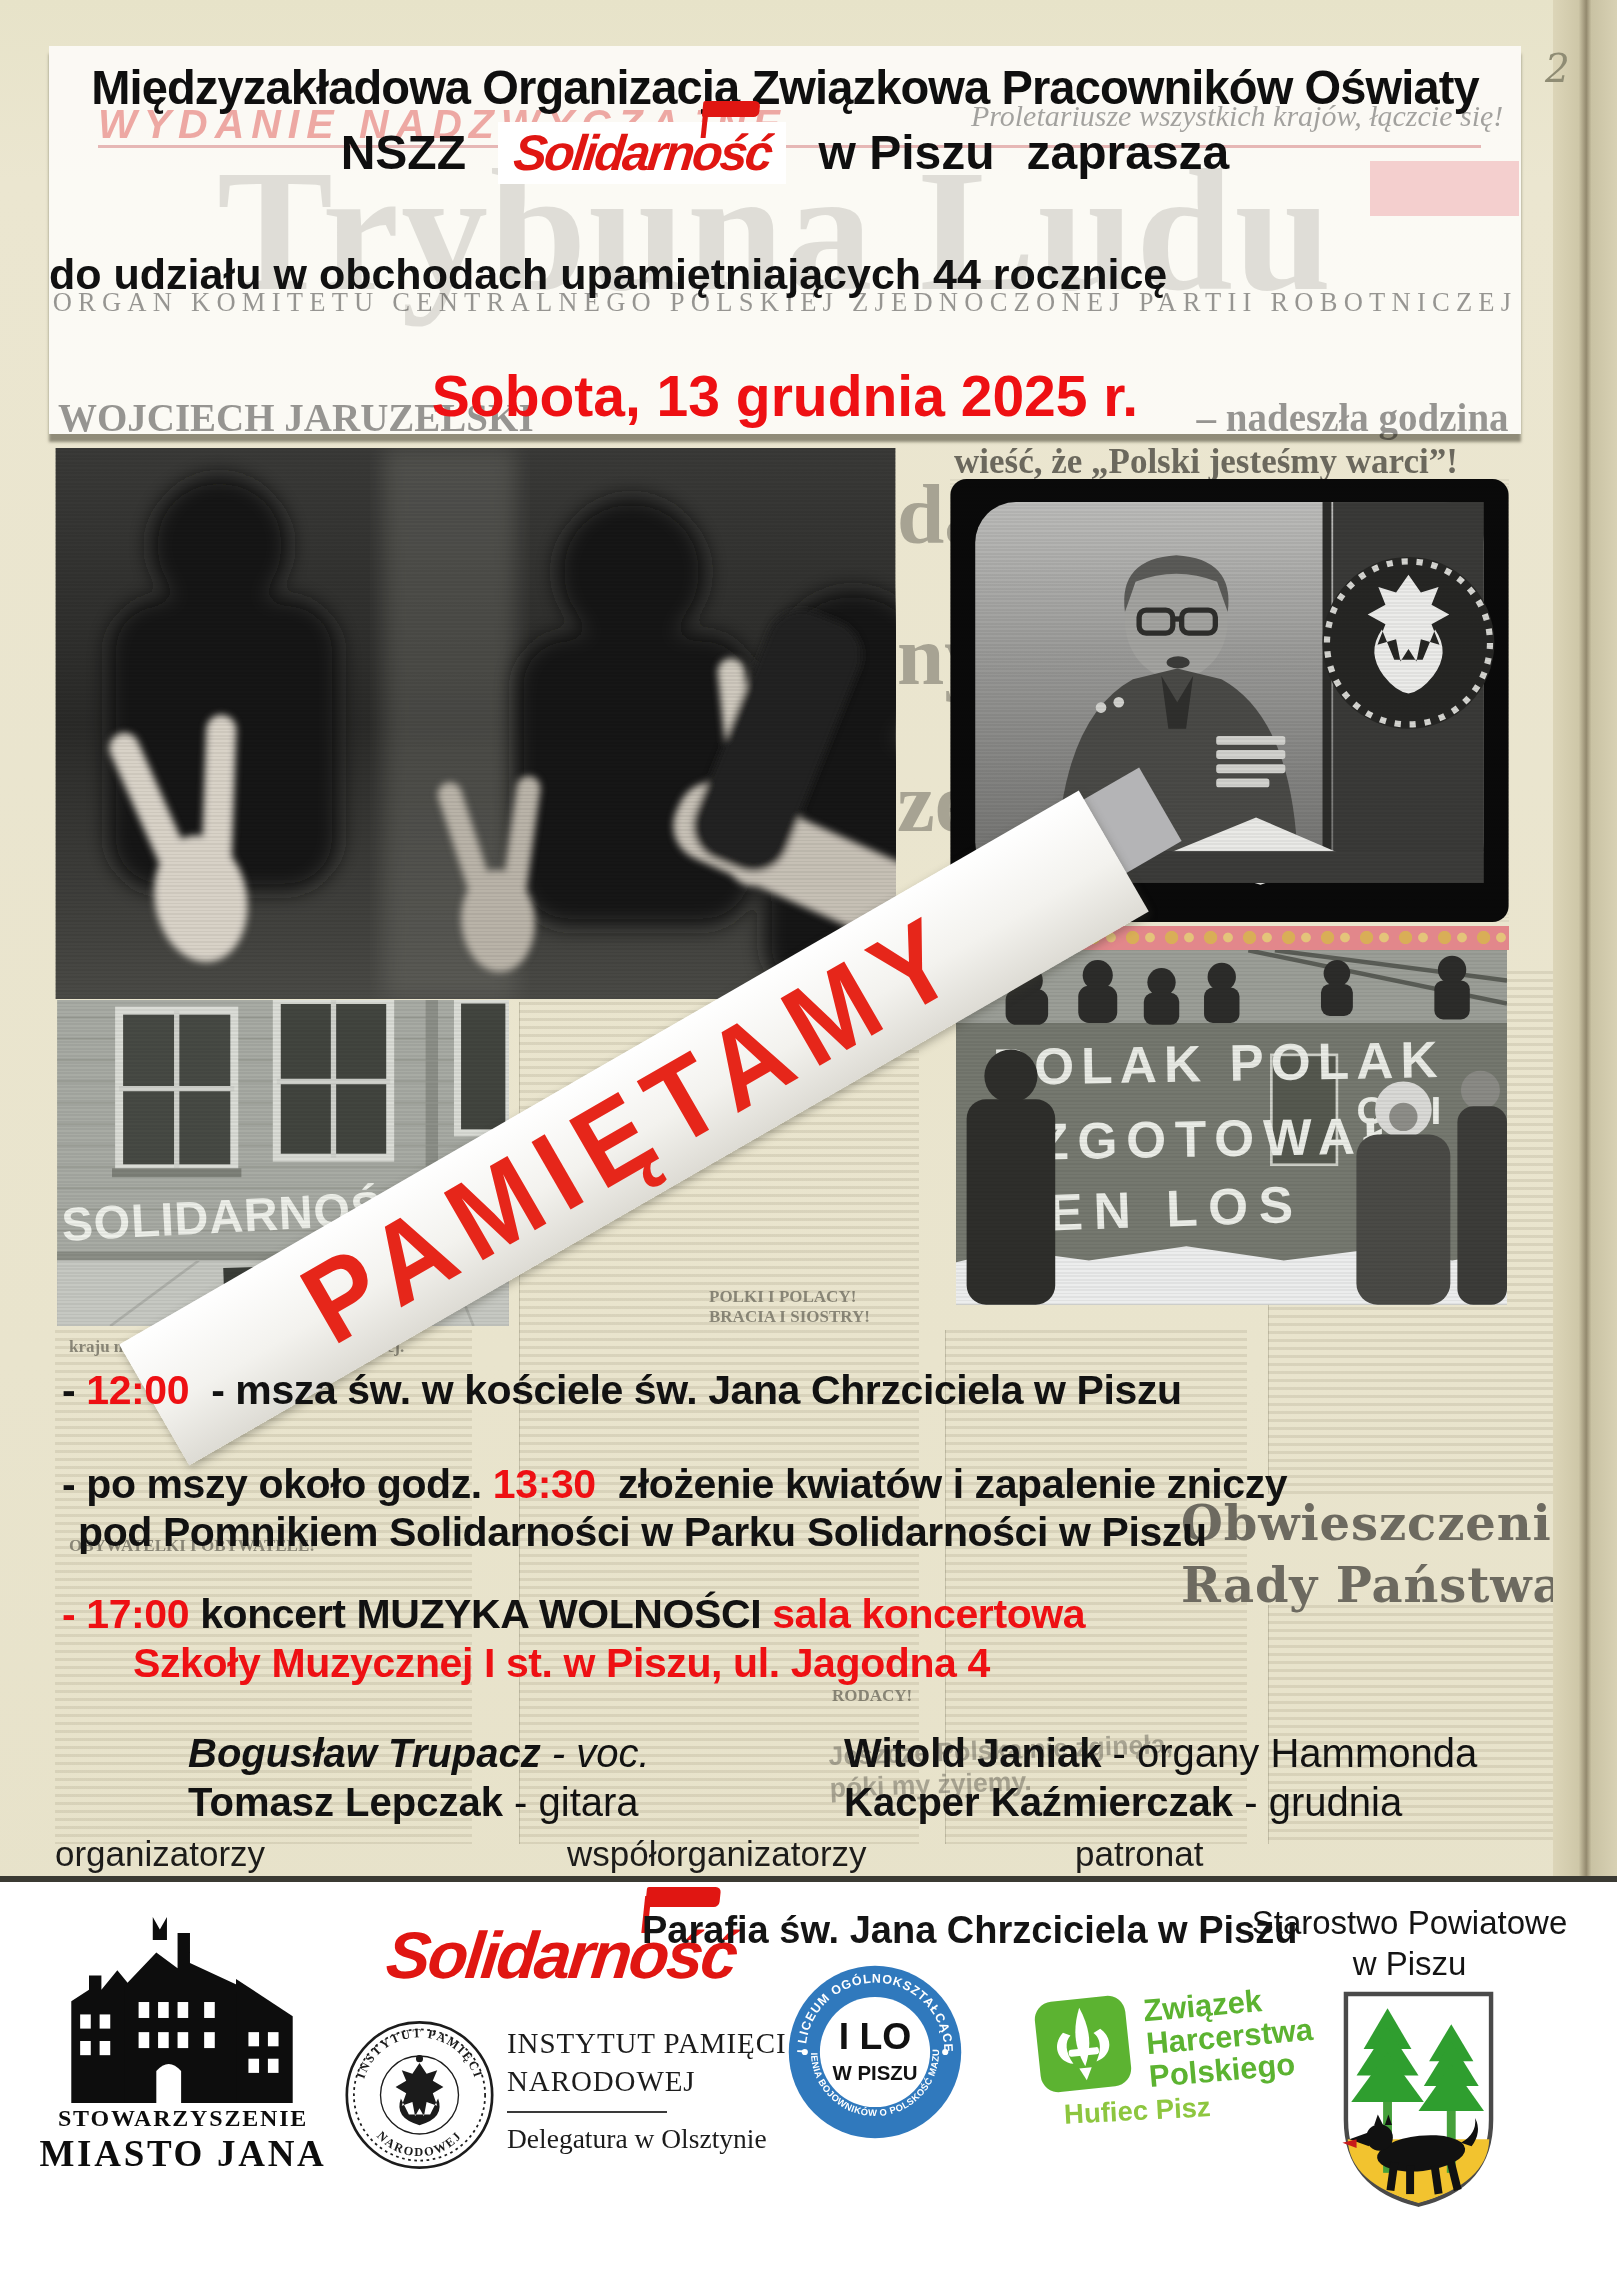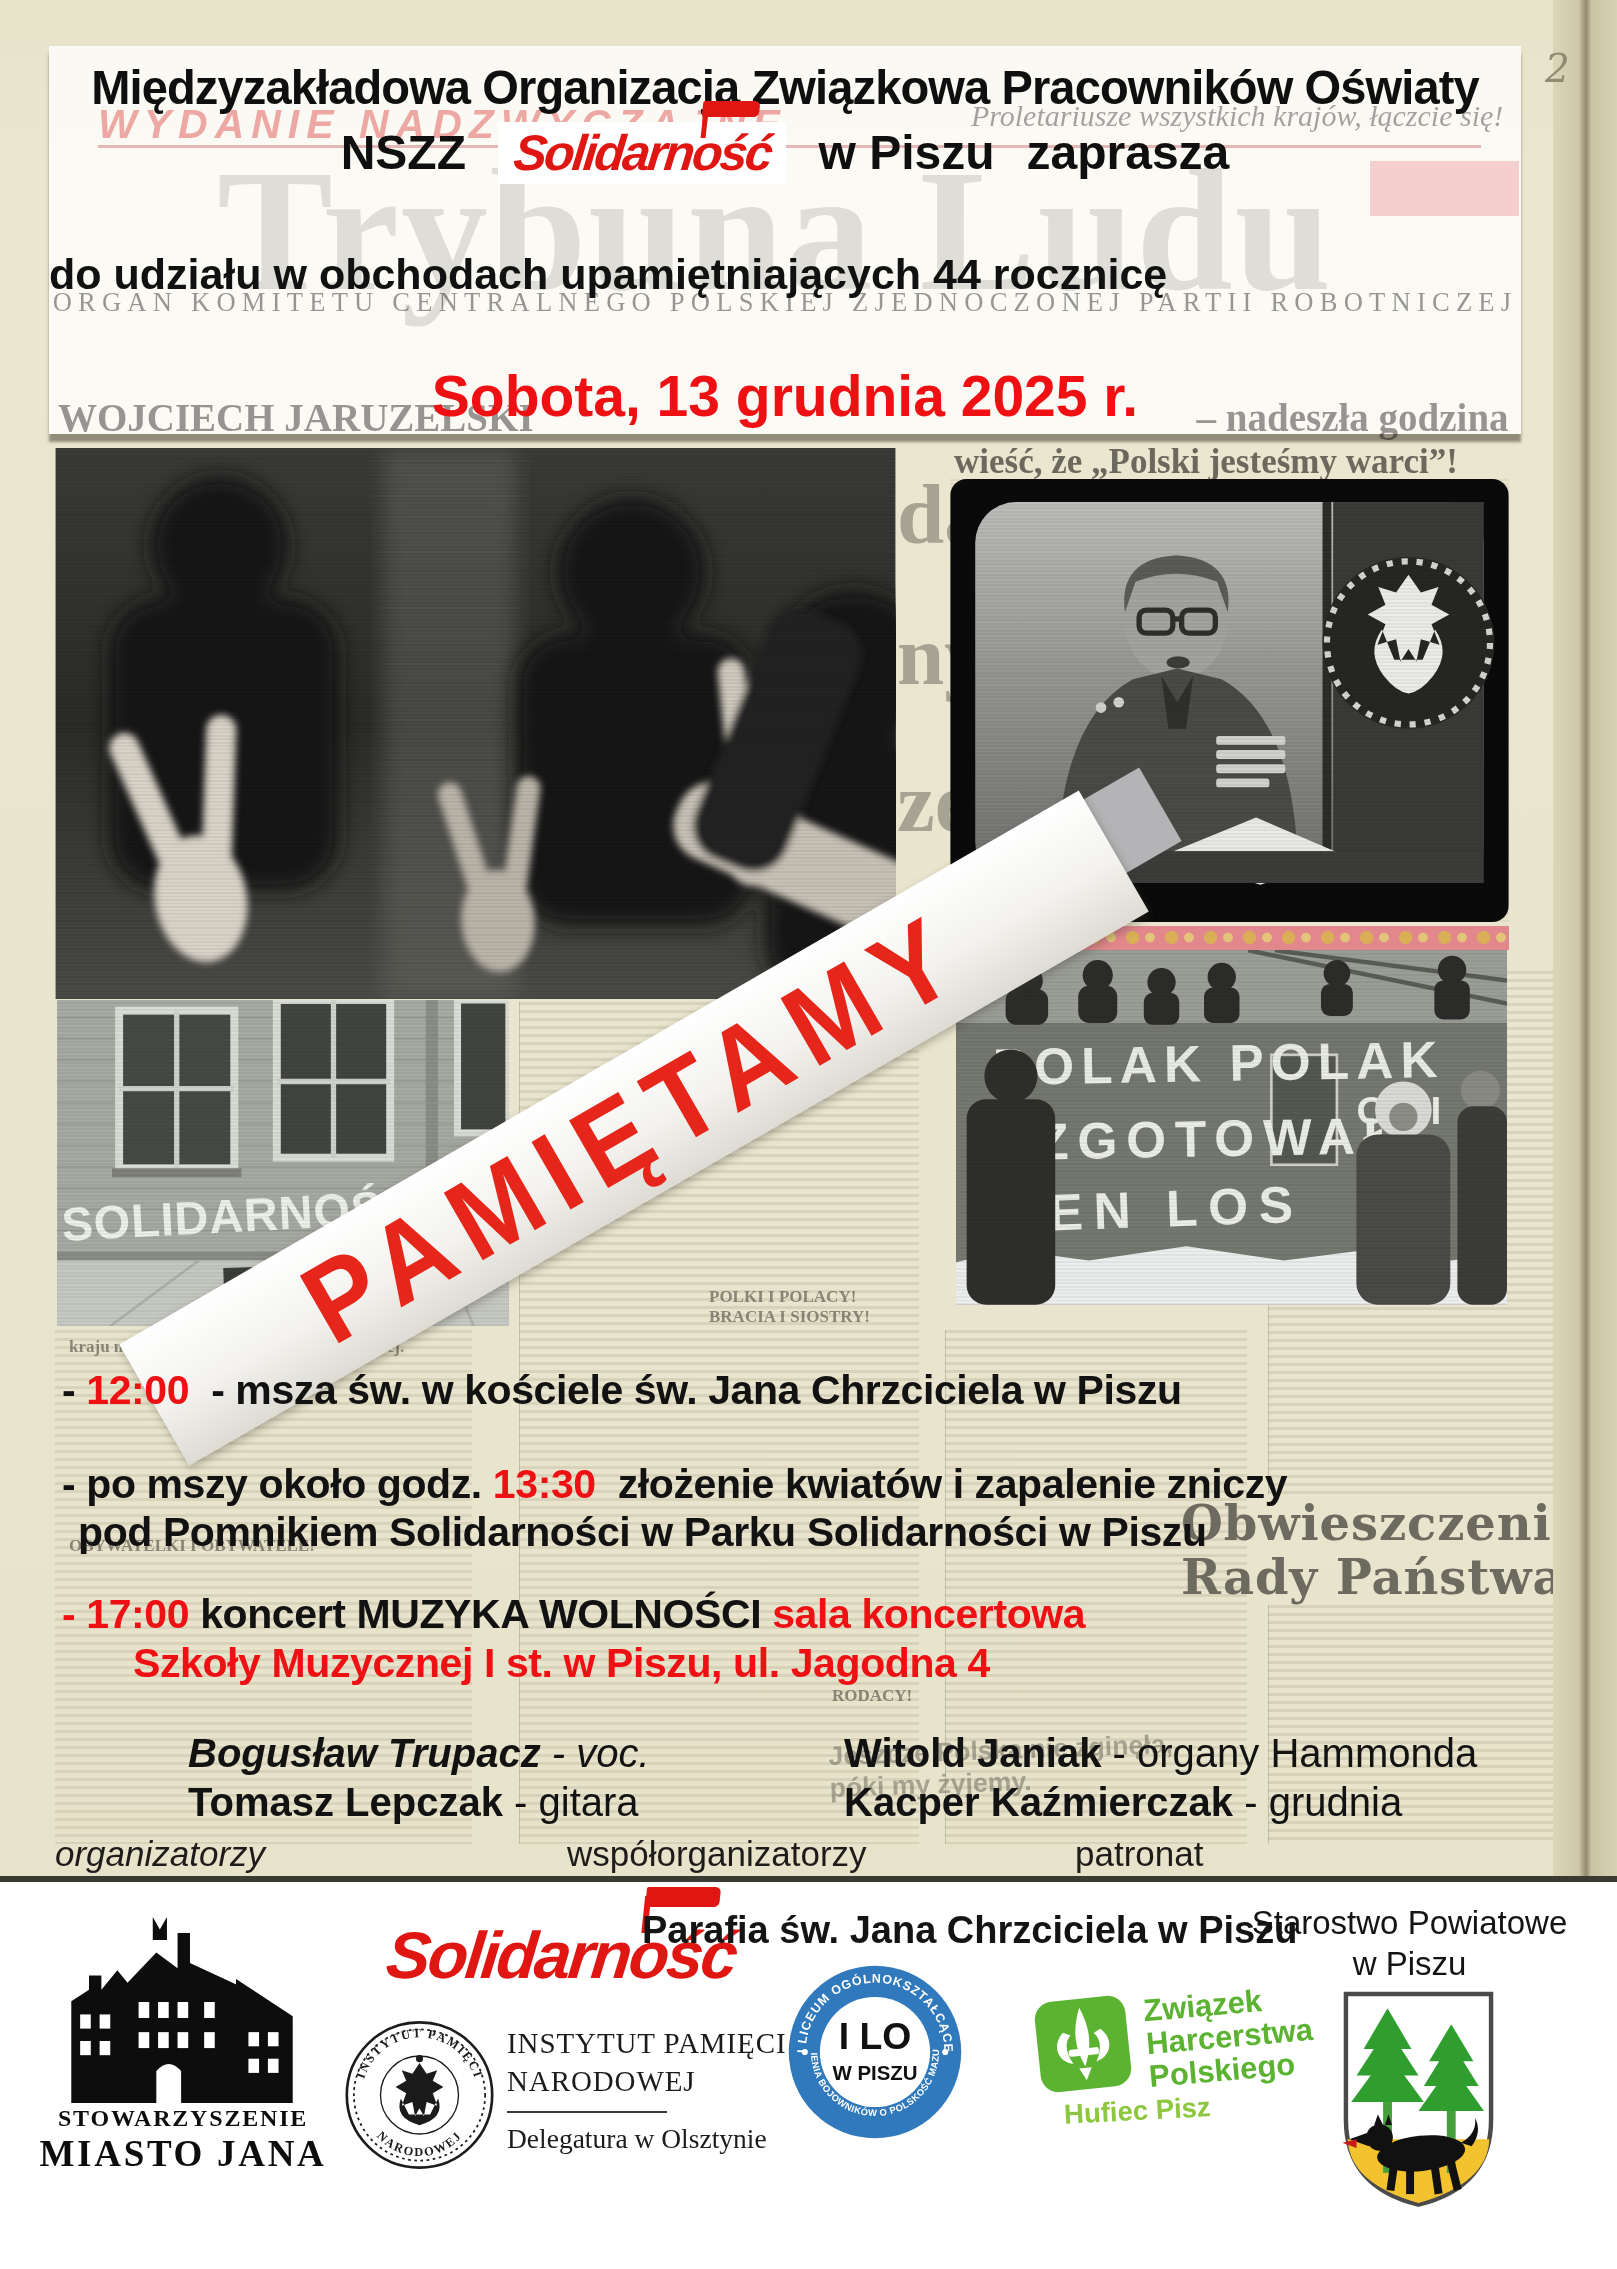--- a/index.html
+++ b/index.html
@@ -91,21 +91,21 @@
   <div class="pink-band"></div>
 
   <div class="bg-text quote" style="left:954px;top:442px;z-index:6;white-space:nowrap;">wieść, że „Polski jesteśmy warci”!</div>
   <div class="cutcol" style="left:897px;top:461px;height:541px;">
     <div class="cutletter">da</div>
     <div class="cutletter" style="margin-top:35px;">ny</div>
     <div class="cutletter" style="margin-top:41px;">ze</div>
   </div>
   <div class="bg-text announce" style="left:1181px;top:1497px;z-index:3;">
     <div>Obwieszczenie</div>
-    <div style="margin-top:1px;">Rady Państwa</div>
+    <div style="margin-top:9px;">Rady Państwa</div>
   </div>
   <div class="bg-text mini" style="left:709px;top:1287px;z-index:3;">
     <div>POLKI I POLACY!</div>
     <div>BRACIA I SIOSTRY!</div>
   </div>
   <div class="bg-text anthem" style="left:829px;top:1734px;z-index:3;">
     <div>Jeszcze Polska nie zginęła,</div>
     <div>póki my żyjemy.</div>
   </div>
   <div class="bg-text mini" style="left:69px;top:1536px;z-index:3;">OBYWATELKI I OBYWATELE!</div>
@@ -340,21 +340,21 @@
   <div class="perf" style="left:188px;top:1780px;">
     <b>Tomasz Lepczak</b> <span>-</span> <span>gitara</span>
   </div>
   <div class="perf" style="left:844px;top:1731px;">
     <b>Witold Janiak</b> <span>-</span> <span>organy Hammonda</span>
   </div>
   <div class="perf" style="left:844px;top:1780px;">
     <b>Kacper Kaźmierczak</b> <span>-</span> <span>grudnia</span>
   </div>
 
-  <div class="sectlabel" style="left:55px;top:1834px;font-style:italic;">organizatorzy</div>
+  <div class="sectlabel" style="left:55px;top:1834px;">organizatorzy</div>
   <div class="sectlabel" style="left:567px;top:1834px;">współorganizatorzy</div>
   <div class="sectlabel" style="left:1075px;top:1834px;">patronat</div>
 
   <div class="footer-sep"></div>
 
   <div class="footer">
 
     <svg class="abs" style="left:71px;top:35px;" width="222" height="186" viewBox="0 0 250 210">
       <g fill="#0d0d0d">
         <polygon points="0,95 0,210 70,210 70,82 52,60 34,82 34,66 20,66 20,82"></polygon>

